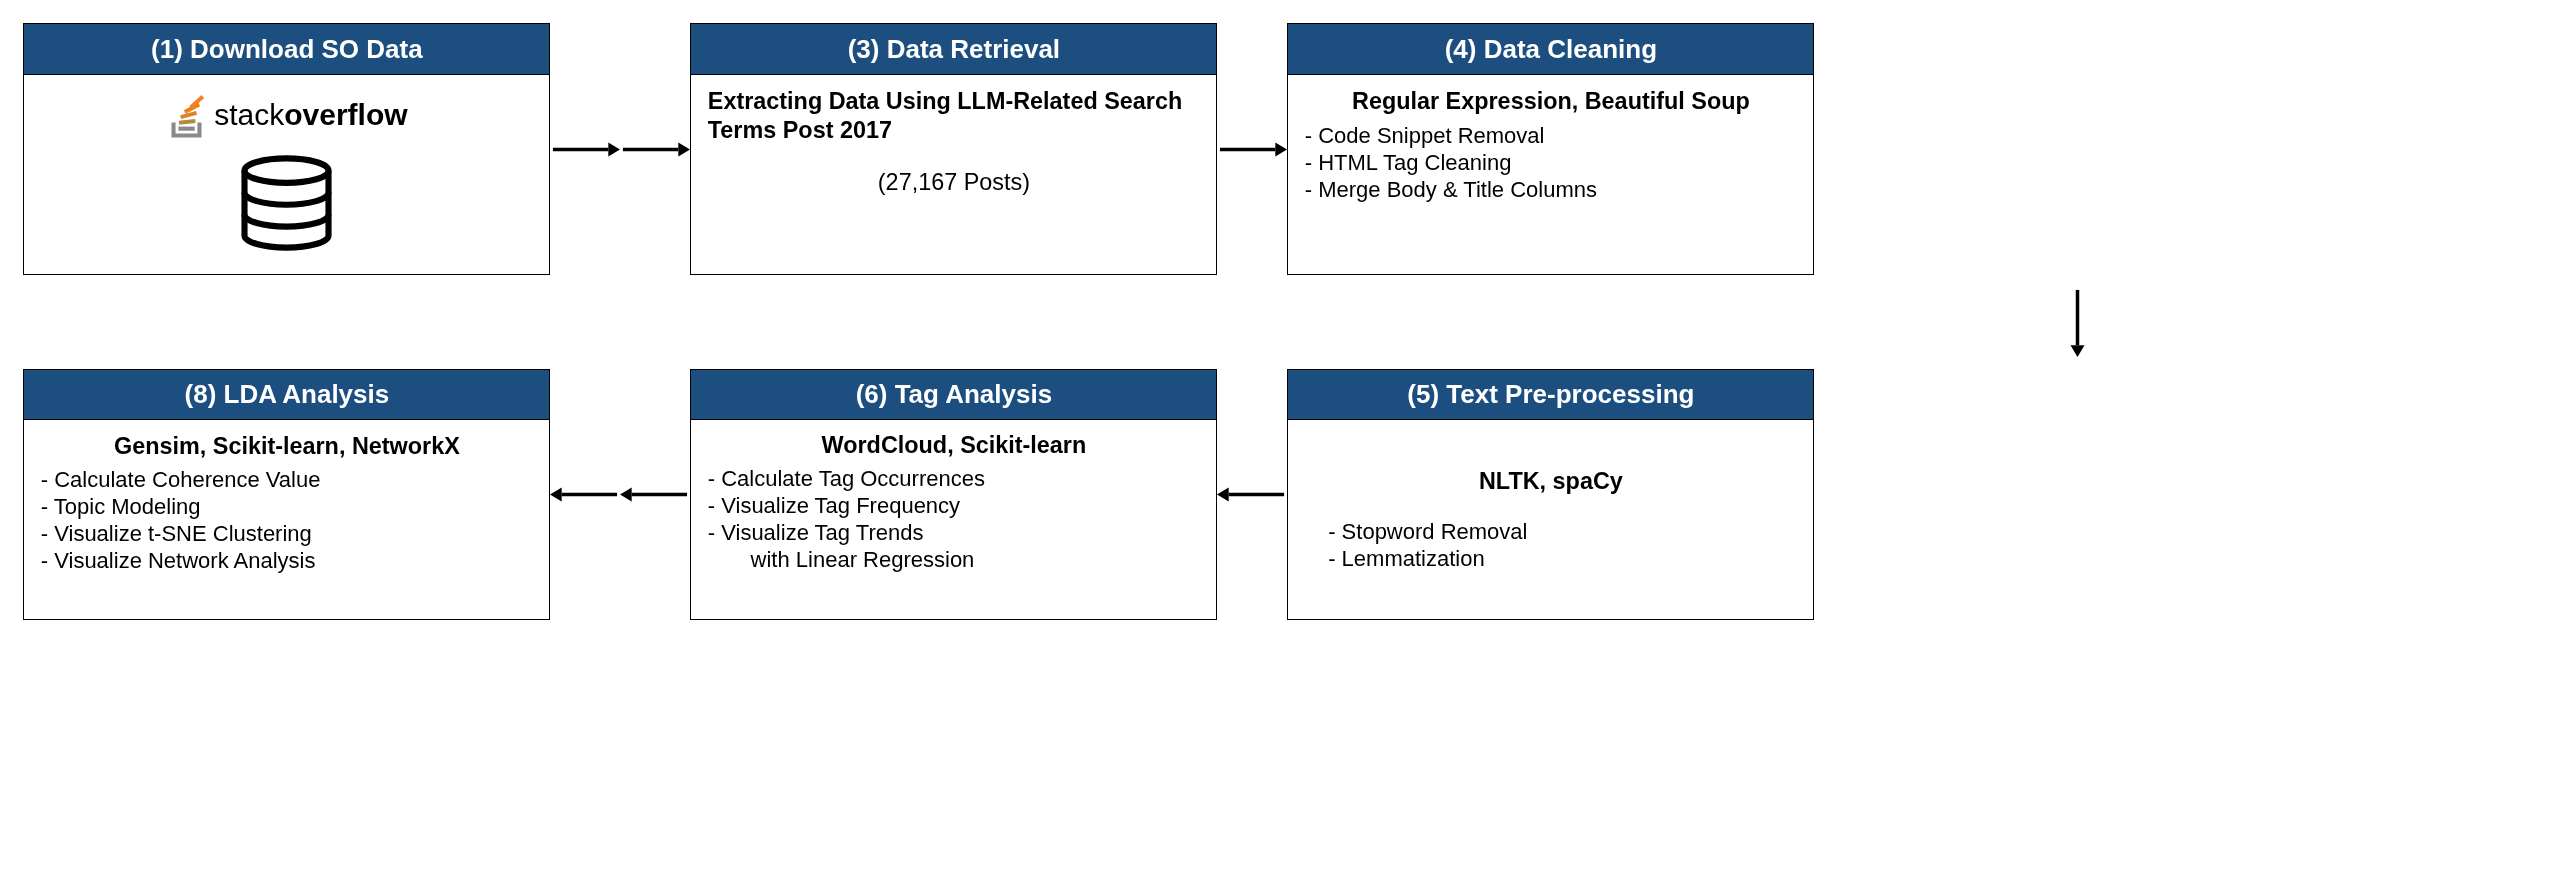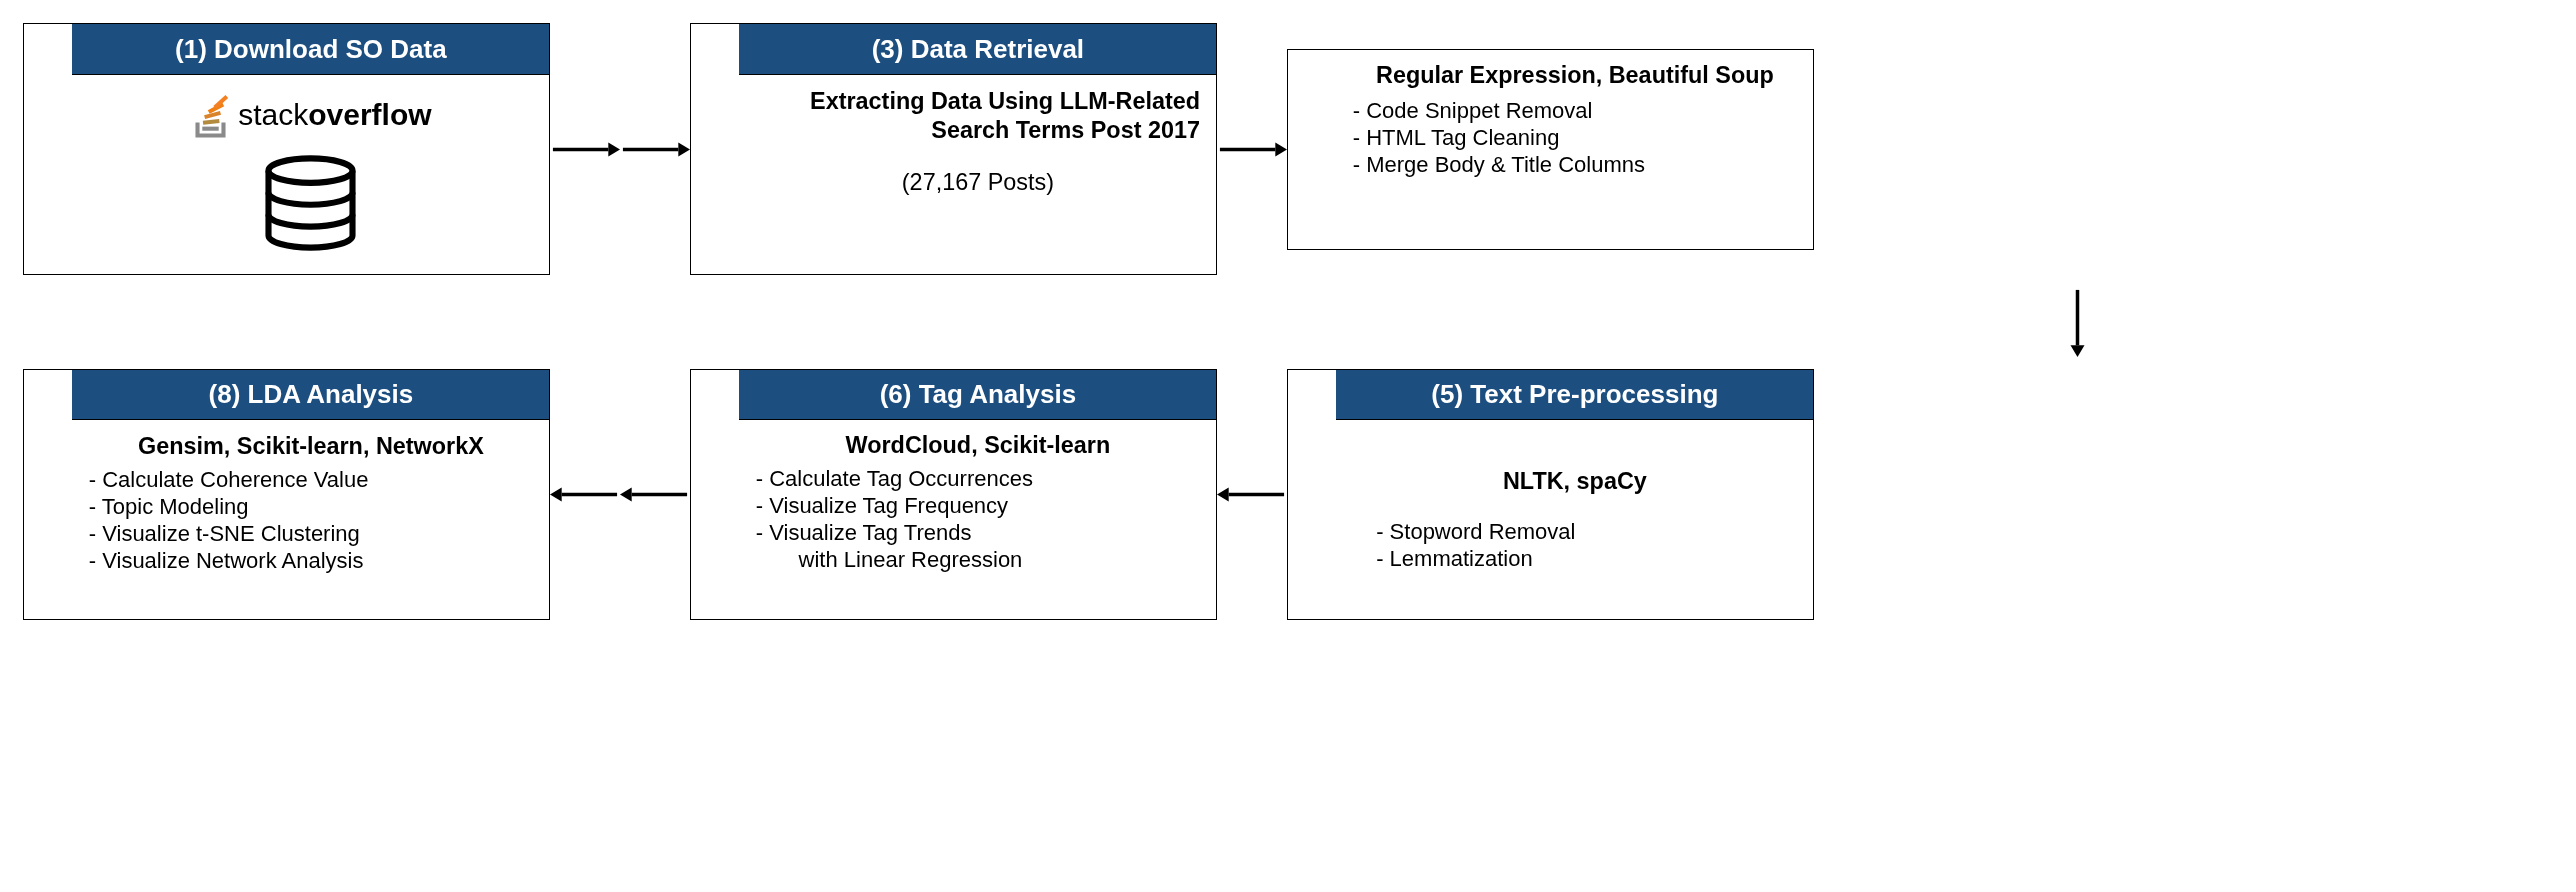--- a/index.html
+++ b/index.html
@@ -18,41 +18,40 @@
     display: flex;
     align-items: center;
     gap: 0;
   }
   .step-box {
     border: 1.8px solid #000;
     background: #fff;
     width: 527px;
     display: flex;
     flex-direction: column;
-    padding-left: 48px;
   }
   .step-header {
     background: #1c4e80;
     color: #fff;
     font-weight: bold;
     font-size: 26px;
     padding: 9.4px 11.7px;
     text-align: center;
     border-bottom: 1.8px solid #000;
   }
   .step-body {
     padding: 11.7px 16.4px;
     min-height: 199px;
     display: flex;
     flex-direction: column;
     font-size: 23.4px;
   }
   .body-centered { align-items: center; justify-content: center; text-align: center; }
   .body-left { align-items: flex-start; text-align: left; }
-  .bold { font-weight: bold; text-align: right; }
+  .bold { font-weight: bold; }
   .sub { font-size: 22px; margin-top: 4.7px; }
   .bullets { margin-top: 5.9px; }
   .bullets div { margin-top: 1px; }
 
   
   .h-arrow {
     flex: 0 0 70px;
     display: flex;
     align-items: center;
     justify-content: center;
@@ -142,20 +141,21 @@
     </div>
 
     <div class="h-arrow">
       <svg viewBox="0 0 120 60">
           <line x1="5" y1="30" x2="100" y2="30" stroke="#000" stroke-width="6"></line>
           <polygon points="100,18 120,30 100,42" fill="#000"></polygon>
         </svg>
     </div>
 
     <div class="step-box">
+      <div class="step-header">(4) Data Cleaning</div>
       <div class="step-body body-left">
         <div class="bold" style="align-self:center;text-align:center;line-height:1.25">Regular Expression, Beautiful Soup</div>
         <div class="bullets sub">
           <div>- Code Snippet Removal</div>
           <div>- HTML Tag Cleaning</div>
           <div>- Merge Body &amp; Title Columns</div>
         </div>
       </div>
     </div>
 

